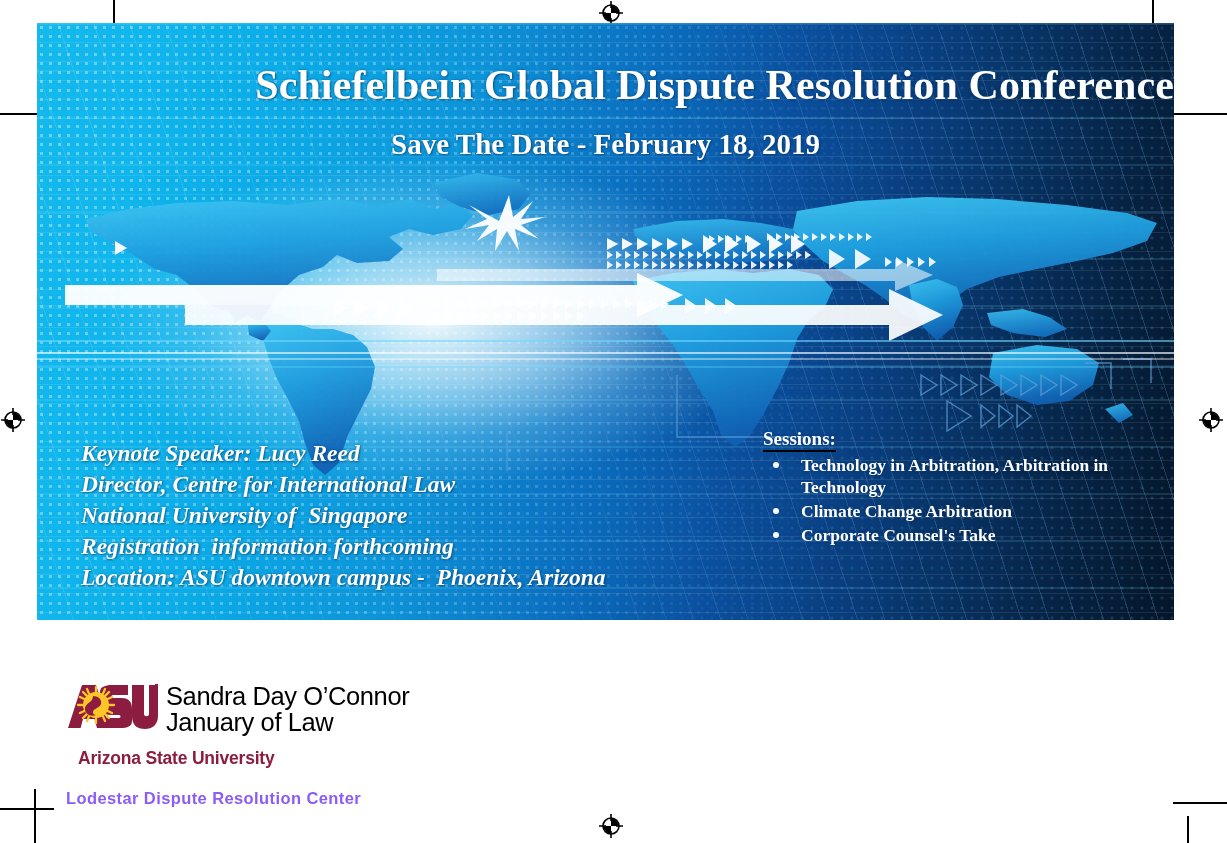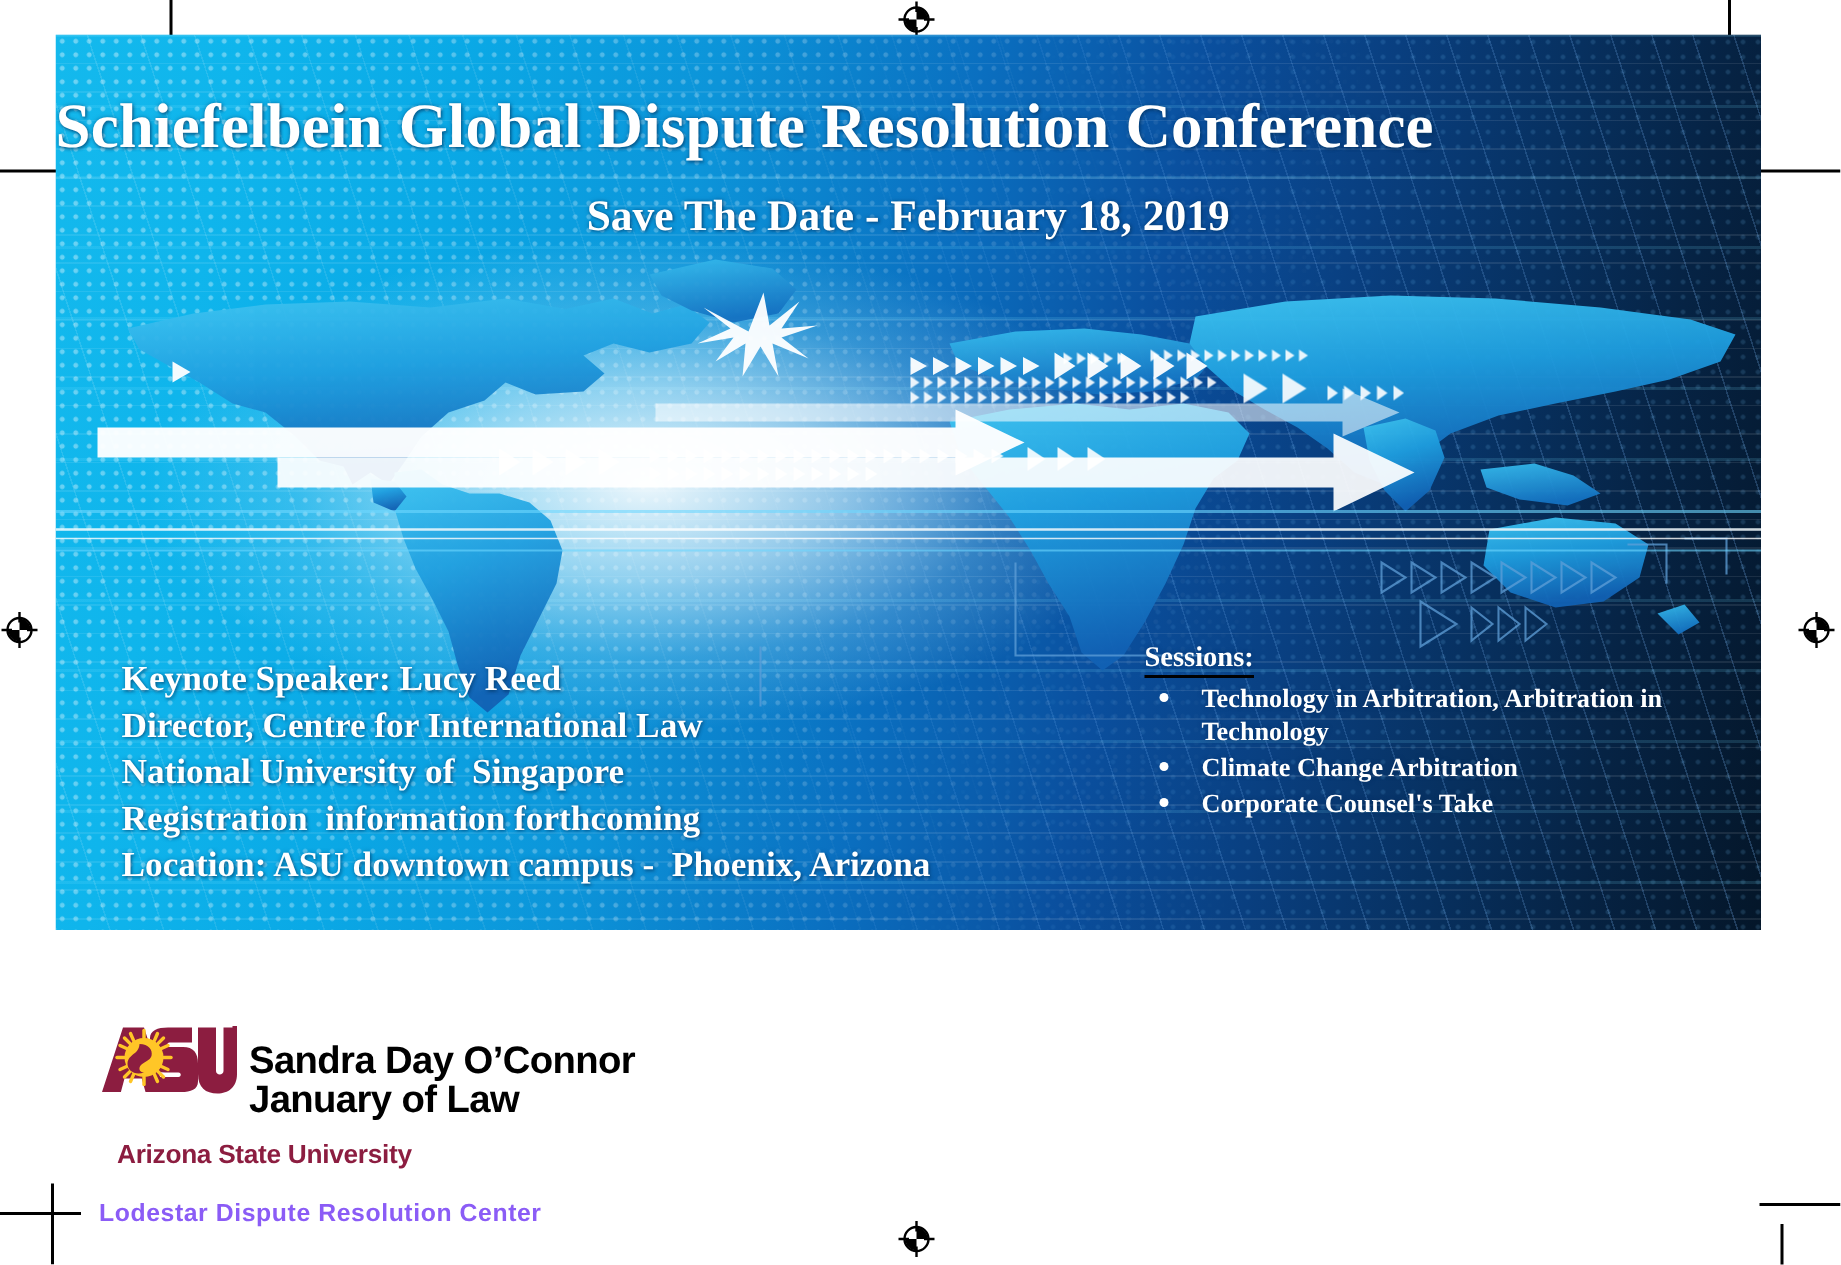--- a/index.html
+++ b/index.html
@@ -85,35 +85,36 @@
     -webkit-mask-image:linear-gradient(100deg,
        rgba(0,0,0,.55) 0%, rgba(0,0,0,.25) 40%, rgba(0,0,0,0) 62%);
             mask-image:linear-gradient(100deg,
        rgba(0,0,0,.55) 0%, rgba(0,0,0,.25) 40%, rgba(0,0,0,0) 62%);
   }
   .art{position:absolute;inset:0;}
   .art svg{position:absolute;inset:0;width:100%;height:100%;}
 
   
   .title{
-    position:absolute;left:0;right:0;top:38px;text-align:left;
+    position:absolute;left:0;right:0;top:38px;text-align:right;
     font-size:42px;font-weight:700;color:#fff;letter-spacing:.1px;
     text-shadow:0 0 3px rgba(0,60,110,.55), 1px 1px 2px rgba(0,40,80,.45);
   }
   .subtitle{
     position:absolute;left:0;right:0;top:105px;text-align:center;
     font-size:29px;font-weight:700;color:#fff;
     text-shadow:0 0 3px rgba(0,60,110,.55), 1px 1px 2px rgba(0,40,80,.45);
   }
 
   .info{position:absolute;left:44px;top:415px;width:660px;}
   .info-line{
     font-size:23.5px;font-weight:700;color:#fff;line-height:31px;
     text-shadow:0 0 3px rgba(0,70,120,.5), 1px 1px 2px rgba(0,45,85,.45);
     white-space:pre;
+    font-style:italic;
   }
 
   .sessions{position:absolute;left:726px;top:404px;width:392px;}
   .sessions-head{
     font-size:19px;font-weight:700;color:#fff;display:inline-block;
     border-bottom:2px solid #000000;line-height:23px;margin-bottom:2px;
     text-shadow:0 0 3px rgba(0,40,90,.6);
   }
   .sess-list{list-style:none;margin:0;padding:0;}
   .sess-item{
@@ -125,24 +126,23 @@
     position:absolute;left:10px;top:8px;width:6px;height:6px;
     border-radius:50%;background:#fff;
   }
 
   
   #logo{position:absolute;left:66px;top:683px;}
   .logo-row{display:flex;align-items:flex-start;}
   .asu-mark{width:92px;height:47px;flex:0 0 auto;margin-right:8px;}
   .asu-mark svg{display:block;}
   .logo-words{
-    font-family:"Liberation Sans",sans-serif;font-weight:700;
+    font-family:"Liberation Sans",sans-serif;font-weight:400;
     color:#000;font-size:25.5px;line-height:25.5px;letter-spacing:-.4px;
     padding-top:1px;
-    margin-top:11px;
   }
   .asu-sub{
     font-family:"Liberation Sans",sans-serif;font-weight:700;
     color:#8C1D40;font-size:17.5px;letter-spacing:-.2px;margin-top:13px;margin-left:12px;
   }
   .asu-center{
     font-family:"Liberation Sans",sans-serif;font-weight:700;
     color:#8b5cf6;font-size:16.5px;letter-spacing:.4px;margin-top:20px;
   }
 </style>

